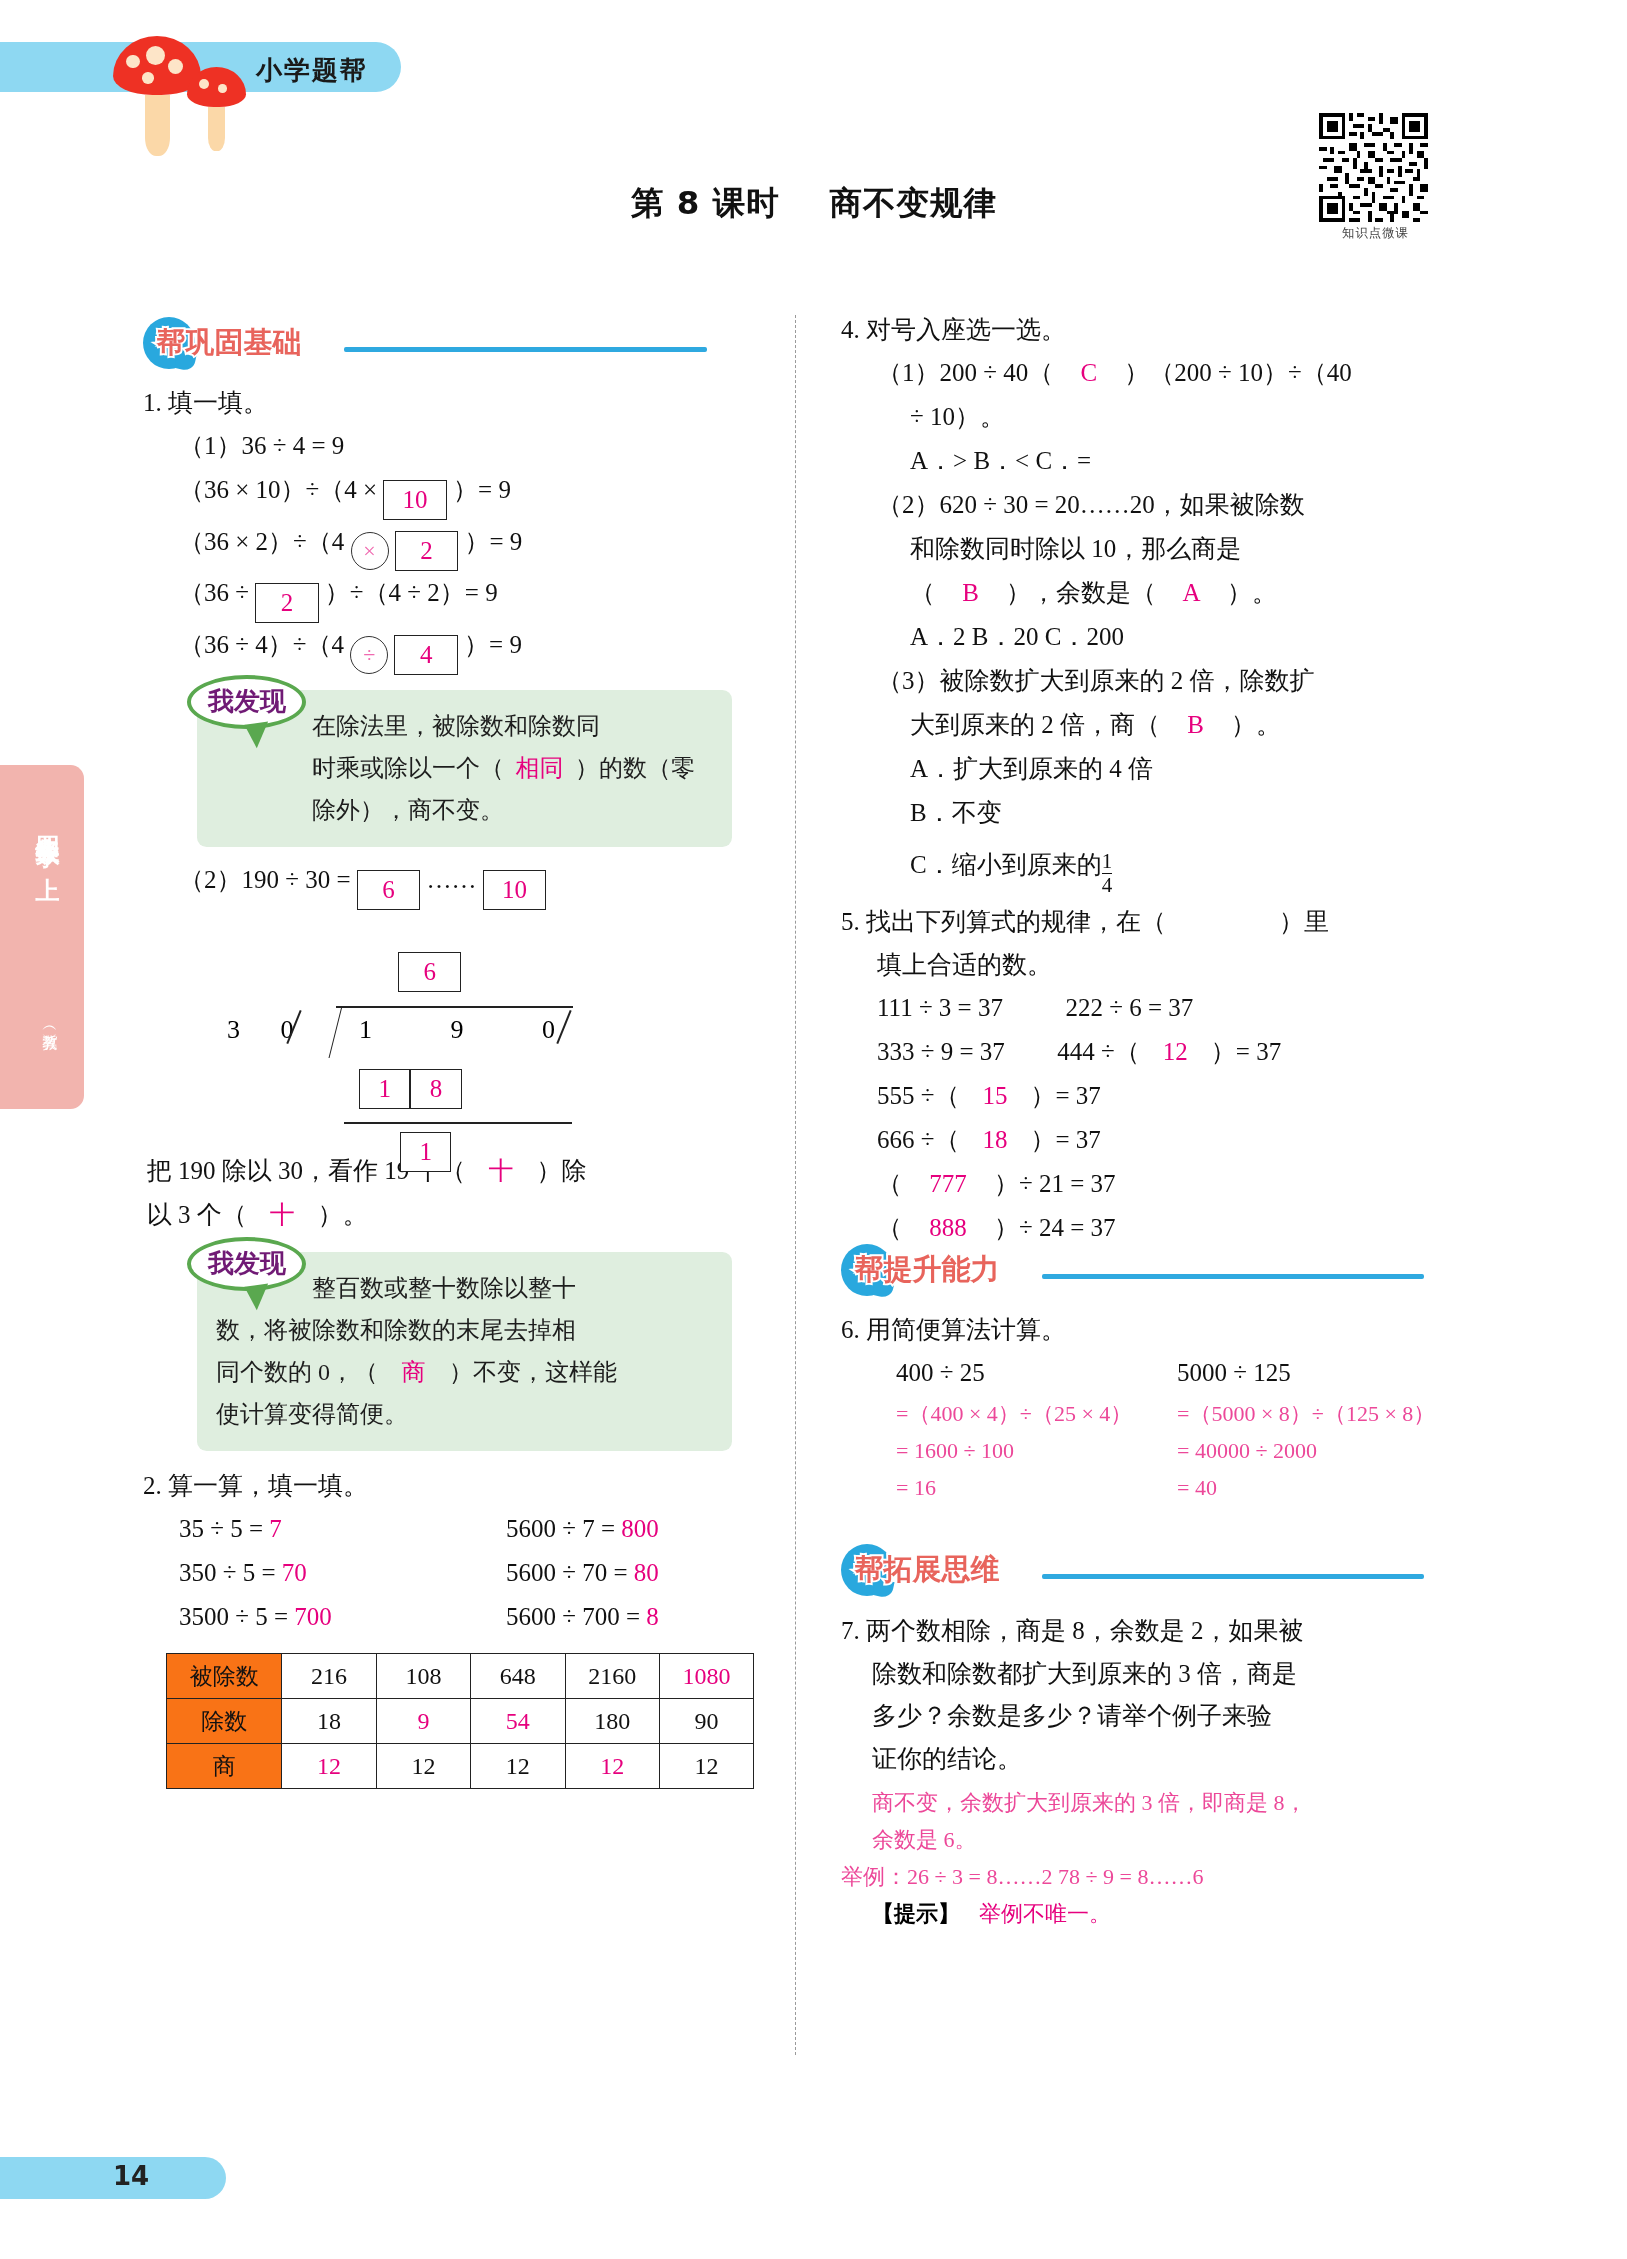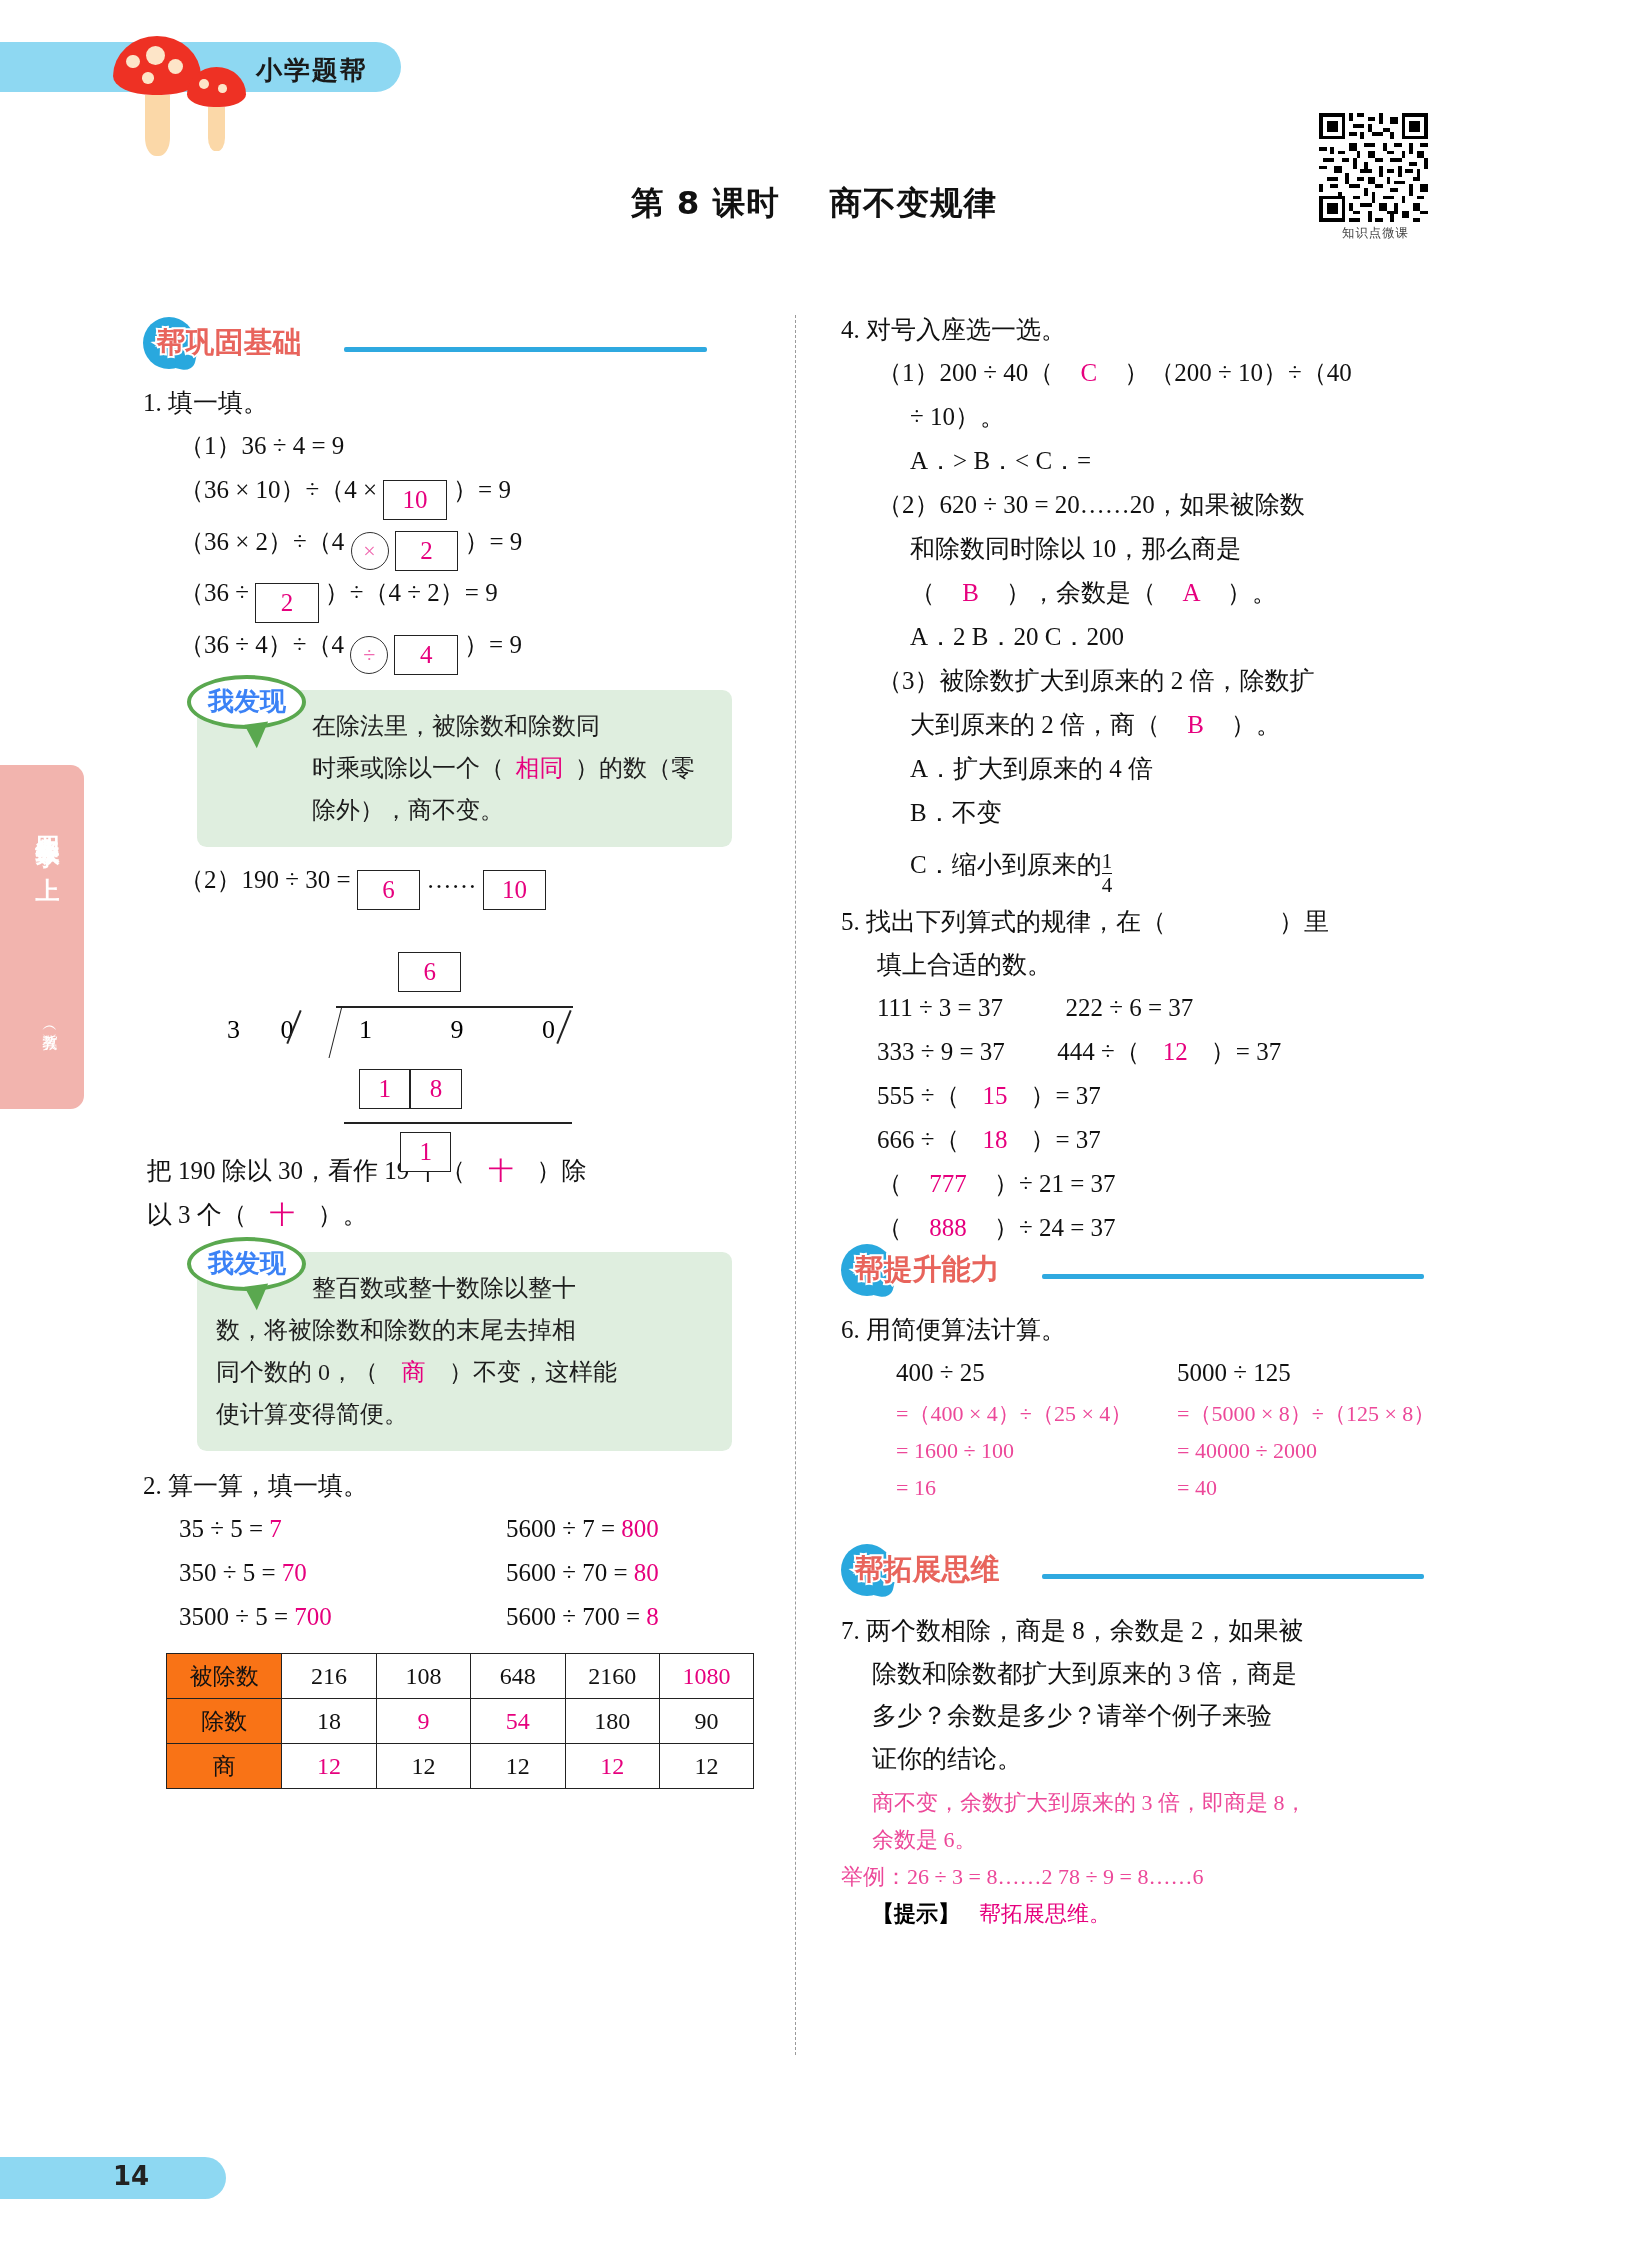--- a/index.html
+++ b/index.html
@@ -119,21 +119,21 @@
     font-size:24px;line-height:42px;color:#1d1d1d;
     font-family:"Liberation Serif",serif;
   }
   .disc .badge{
     position:absolute;left:-9.6px;top:-15.3px;width:119px;height:54px;
     border:4.8px solid #5aa84f;border-radius:50%;background:#ffffff;
     box-sizing:border-box;
   }
   .disc .badge span{
     display:block;text-align:center;line-height:44px;
-    font-family:"DejaVu Sans",sans-serif;font-weight:bold;font-size:26px;color:#3b82f6;
+    font-family:"DejaVu Sans",sans-serif;font-weight:bold;font-size:26px;color:#701a75;
   }
   .disc .badge:after{
     content:"";position:absolute;left:55px;top:44px;width:0;height:0;
     border-left:9.6px solid transparent;border-right:15.3px solid transparent;
     border-top:25px solid #5aa84f;transform:rotate(-8deg);
   }
   .disc .gb{color:#e6007e;}
 
   
   .ldiv{position:relative;height:239px;margin-left:29px;}
@@ -542,19 +542,19 @@
   <div class="q">7. 两个数相除，商是 8，余数是 2，如果被</div>
   <div class="q ind" style="margin-left:31px;">除数和除数都扩大到原来的 3 倍，商是</div>
   <div class="q ind" style="margin-left:31px;">多少？余数是多少？请举个例子来验</div>
   <div class="q ind" style="margin-left:31px;">证你的结论。</div>
 
   <div class="pkline" style="margin-left:31px;margin-top:5.7px;">商不变，余数扩大到原来的 3 倍，即商是 8，</div>
   <div class="pkline" style="margin-left:31px;">余数是 6。</div>
   <div class="pkline" style="">举例：26 ÷ 3 = 8……2    78 ÷ 9 = 8……6</div>
   <div style="margin-left:31px;font-size:22px;line-height:38px;">
     <b>【提示】</b>
-    <span class="ans" style="margin-left:13.4px;">帮拓展思维。</span>
+    <span class="ans" style="margin-left:13.4px;">举例不唯一。</span>
   </div>
 </div>
 
 <div class="foot-bar"></div>
 <div class="foot-num">14</div>
 
 
 </body></html>

